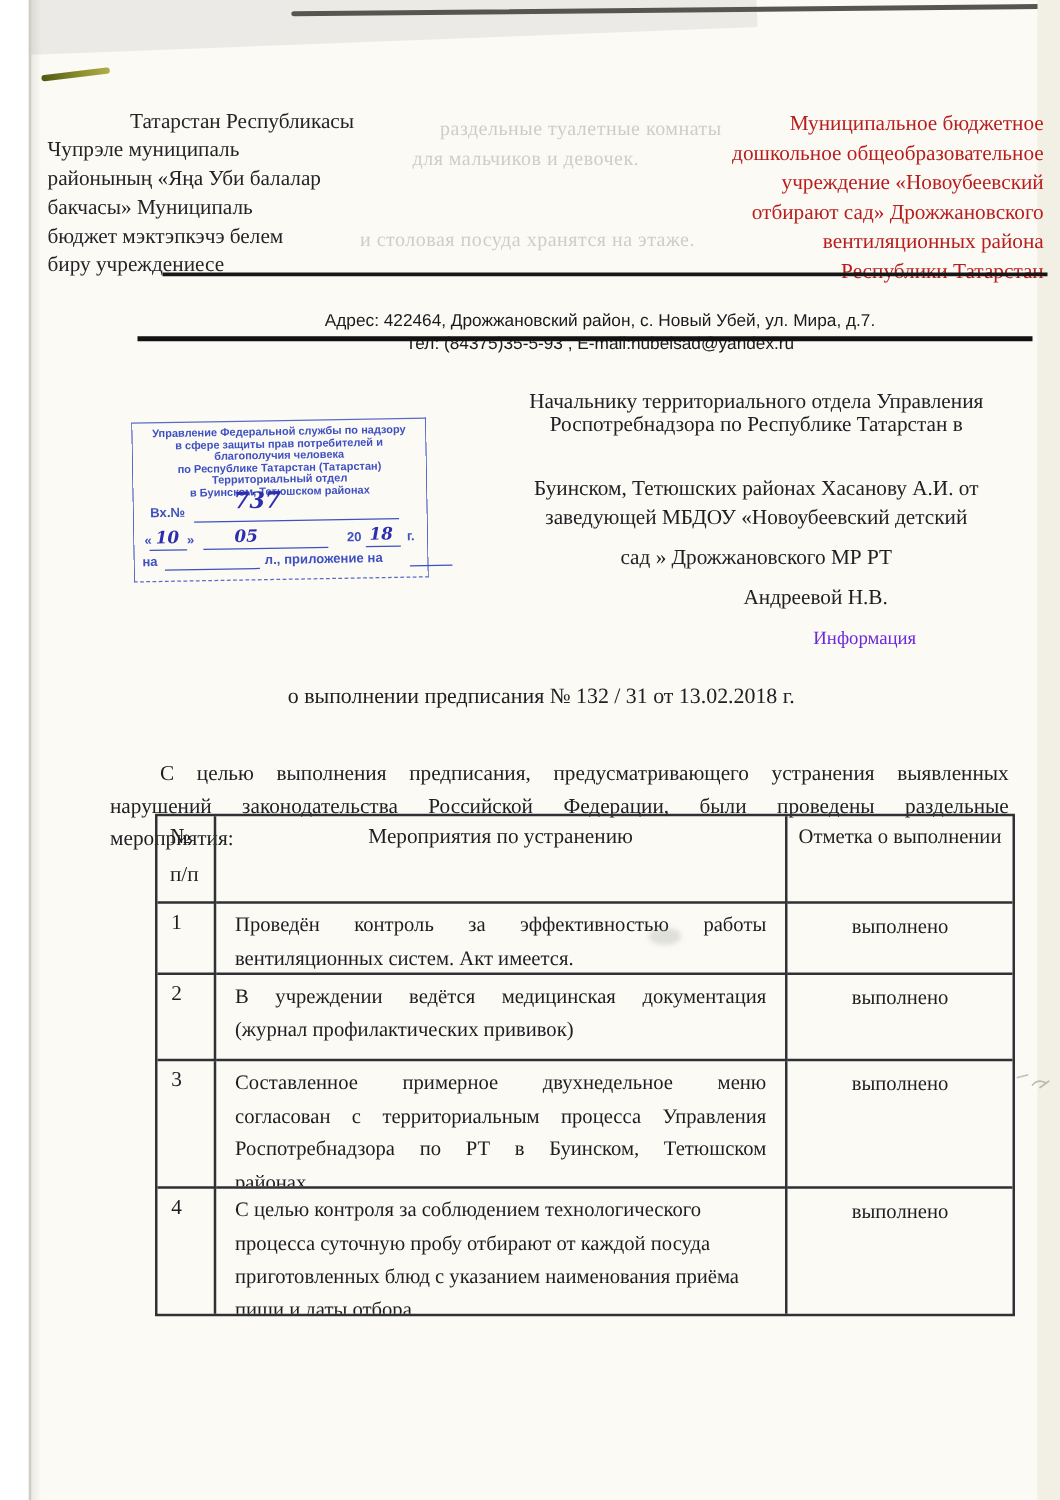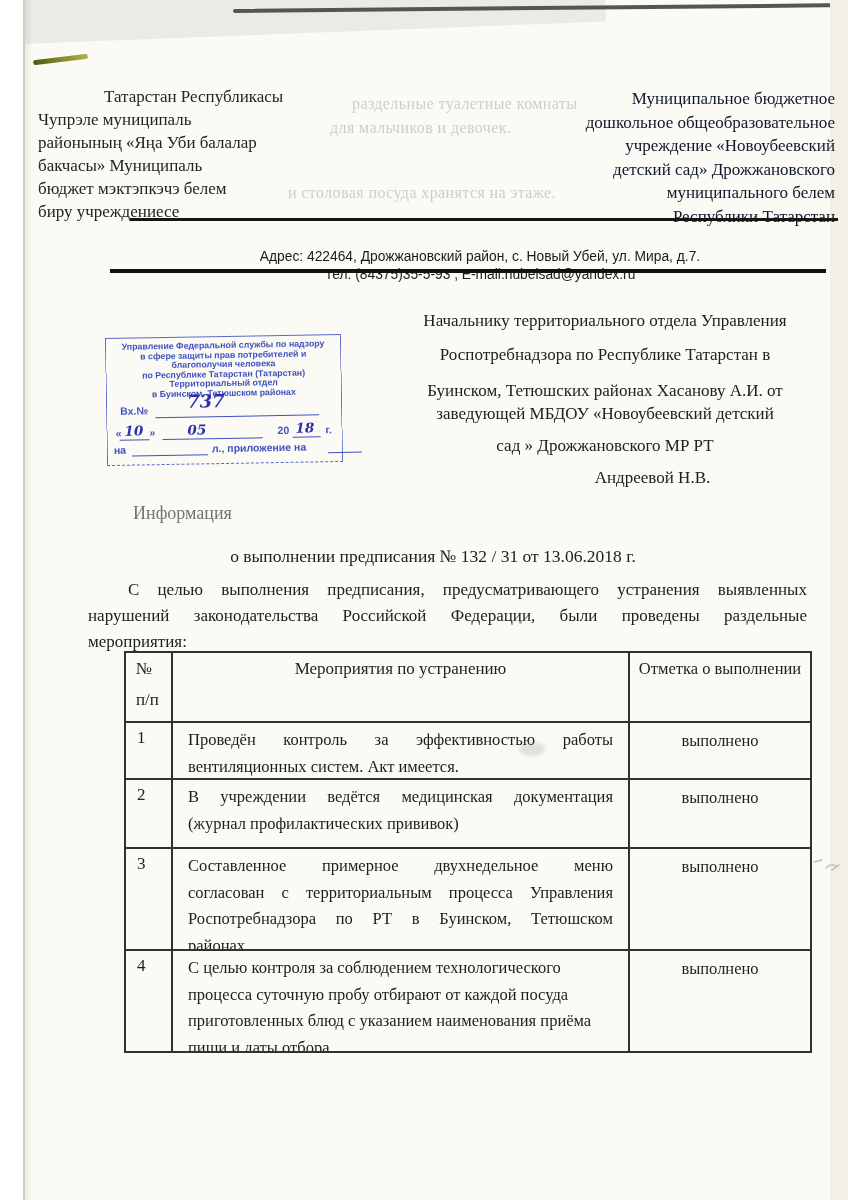--- a/index.html
+++ b/index.html
@@ -18,49 +18,49 @@
               background:linear-gradient(90deg,#4e5a10,#8f9030 60%,#b0af48);transform:rotate(-7deg);}
   .bleed{position:absolute;color:#a9ab9b;opacity:.55;font-size:16px;white-space:nowrap;letter-spacing:.4px;}
   .smudge{position:absolute;left:519px;top:742px;width:26px;height:14px;border-radius:50%;
           background:rgba(120,118,112,.20);filter:blur(2px);}
   .speck{position:absolute;left:519px;top:620px;width:3px;height:4px;border-radius:50%;background:rgba(60,60,60,.45);}
   .scribble{position:absolute;left:812px;top:856px;width:30px;height:20px;opacity:.55;}
 
   
   .org-left{position:absolute;left:38px;top:85px;width:305px;font-size:17px;line-height:23px;color:#232326;}
   .org-left .l0{padding-left:66px;}
-  .org-right{position:absolute;left:452px;top:87px;width:383px;font-size:17px;line-height:23.5px;text-align:right;color:#0f172a;}
+  .org-right{position:absolute;left:452px;top:87px;width:383px;font-size:17px;line-height:23.5px;text-align:right;color:#b91c1c;}
   .rule1{position:absolute;left:130px;top:218px;width:708px;height:3.2px;background:#161616;}
   .rule2{position:absolute;left:110px;top:269px;width:716px;height:4px;background:#121212;}
   .address{position:absolute;left:130px;top:248px;width:700px;text-align:center;
            font-family:"Liberation Sans","DejaVu Sans",sans-serif;font-size:13.8px;line-height:17.5px;color:#1a1a1c;}
 
   
   .stamp{position:absolute;left:106px;top:336px;width:234px;height:126px;
          border:1.5px solid rgba(63,81,193,.85);border-bottom-style:dashed;
          transform:rotate(-1deg);color:#3f51c1;
          font-family:"Liberation Sans","DejaVu Sans",sans-serif;font-weight:bold;overflow:visible;}
   .stamp .hdr{position:absolute;top:4px;left:0;width:100%;text-align:center;font-size:8.8px;line-height:9.6px;}
   .stamp .lbl{position:absolute;font-size:10.5px;}
   .sline{position:absolute;height:1.2px;background:#3f51c1;}
   .hand{position:absolute;color:#2c2eac;font-family:"DejaVu Serif","Liberation Serif",serif;
         font-style:italic;font-weight:600;}
 
   
   .addressee{position:absolute;left:390px;top:0;width:430px;font-size:17px;color:#202023;}
   .addressee div{position:absolute;width:100%;text-align:center;white-space:nowrap;}
-  .addressee .a1{top:311px;} .addressee .a2{top:345px;font-family:Liberation Serif, serif;} .addressee .a3{top:369px;margin-top:12px;}
+  .addressee .a1{top:311px;} .addressee .a2{top:330px;font-family:Liberation Serif, serif;} .addressee .a3{top:369px;margin-top:12px;}
   .addressee .a4{top:404px;} .addressee .a5{top:436px;} .addressee .a6{top:468px;padding-left:95px;width:335px;}
 
-  .doc-title{position:absolute;left:133px;top:503px;width:600px;text-align:left;font-size:18px;color:#737373;}
+  .doc-title{position:absolute;left:133px;top:503px;width:600px;text-align:right;font-size:15px;color:#6d28d9;}
   .doc-subtitle{position:absolute;left:133px;top:546px;width:600px;text-align:center;font-size:17.5px;color:#202023;}
 
   .intro{position:absolute;left:88px;top:577px;width:719px;font-size:17px;line-height:26px;color:#202023;}
   .jline{text-align:justify;text-align-last:justify;}
-  .intro .i0{padding-left:40px;}
+  .intro .i0{padding-left:40px;margin-top:29px;}
 
   
   .tbl{position:absolute;left:124px;top:651px;width:684px;border:2px solid #2f3134;
        display:grid;grid-template-columns:47px 457px 180px;grid-template-rows:70px 57px 69px 102px 100px;
        background:transparent;}
   .cell{border-right:2px solid #2f3134;border-bottom:2px solid #2f3134;box-sizing:border-box;overflow:hidden;}
   .last-col{border-right:none;}
   .last-row{border-bottom:none;}
   .h-num{font-size:17px;padding:6px 0 0 10px;}
   .h-num .pp{margin-top:11px;}
@@ -93,22 +93,22 @@
     <div>районының «Яңа Уби балалар</div>
     <div>бакчасы» Муниципаль</div>
     <div>бюджет мэктэпкэчэ белем</div>
     <div>биру учреждениесе</div>
   </div>
 
   <div class="org-right">
     <div>Муниципальное бюджетное</div>
     <div>дошкольное общеобразовательное</div>
     <div>учреждение «Новоубеевский</div>
-    <div>детский сад» Дрожжановского</div>
-    <div>муниципального белем</div>
+    <div>отбирают сад» Дрожжановского</div>
+    <div>вентиляционных района</div>
     <div>Республики Татарстан</div>
   </div>
 
   <div class="rule1"></div>
   <div class="address">
     <div>Адрес: 422464, Дрожжановский район, с. Новый Убей, ул. Мира, д.7.</div>
     <div>Тел: (84375)35-5-93  , E-mail:nubeisad@yandex.ru</div>
   </div>
   <div class="rule2"></div>
 
@@ -145,21 +145,21 @@
   <div class="addressee">
     <div class="a1">Начальнику территориального отдела  Управления</div>
     <div class="a2">Роспотребнадзора по Республике Татарстан в</div>
     <div class="a3">Буинском, Тетюшских районах Хасанову А.И. от</div>
     <div class="a4">заведующей МБДОУ «Новоубеевский детский</div>
     <div class="a5">сад » Дрожжановского МР РТ</div>
     <div class="a6">Андреевой Н.В.</div>
   </div>
 
   <div class="doc-title">Информация</div>
-  <div class="doc-subtitle">о выполнении предписания № 132 / 31 от 13.06.2018 г.</div>
+  <div class="doc-subtitle">о выполнении предписания № 132 / 31 от 13.02.2018 г.</div>
 
   <div class="intro">
     <div class="i0 jline">С целью выполнения предписания, предусматривающего устранения выявленных</div>
     <div class="jline">нарушений законодательства Российской Федерации, были проведены раздельные</div>
     <div>мероприятия:</div>
   </div>
 
   <div class="tbl">
 
     <div class="cell h-num">

